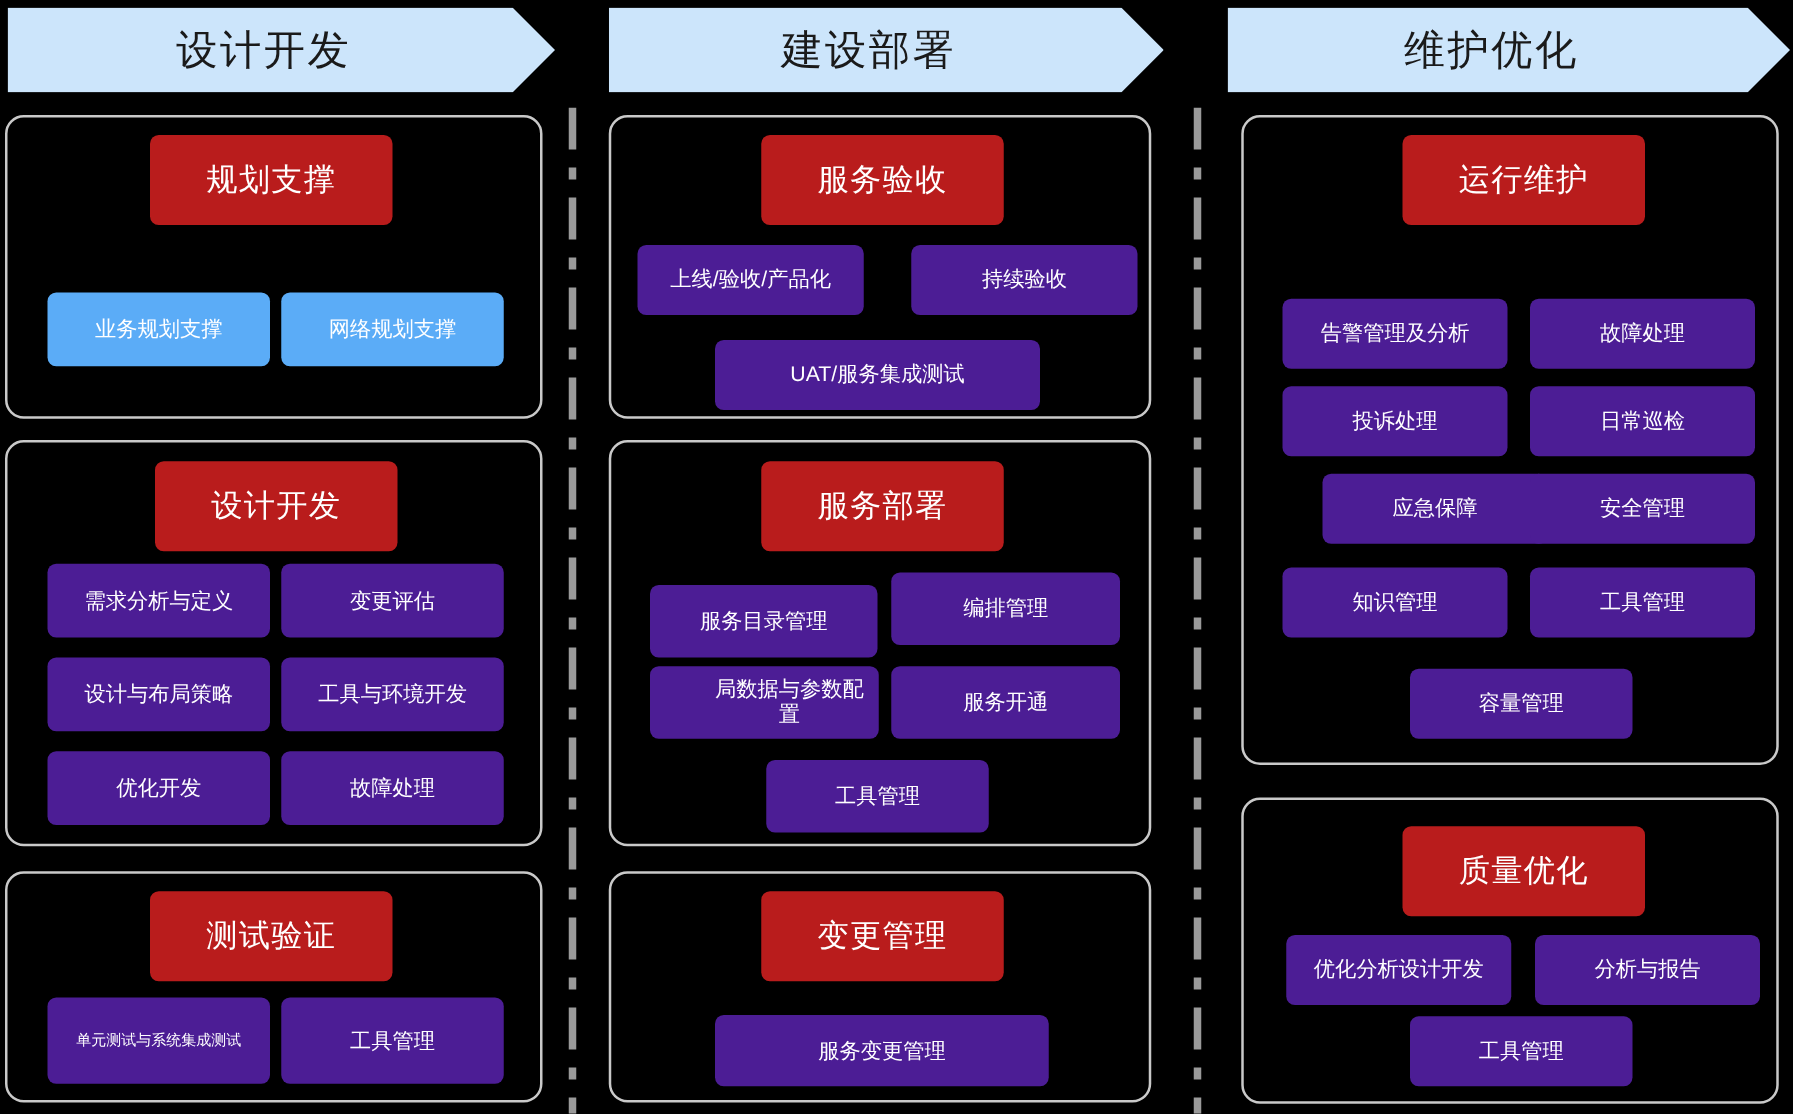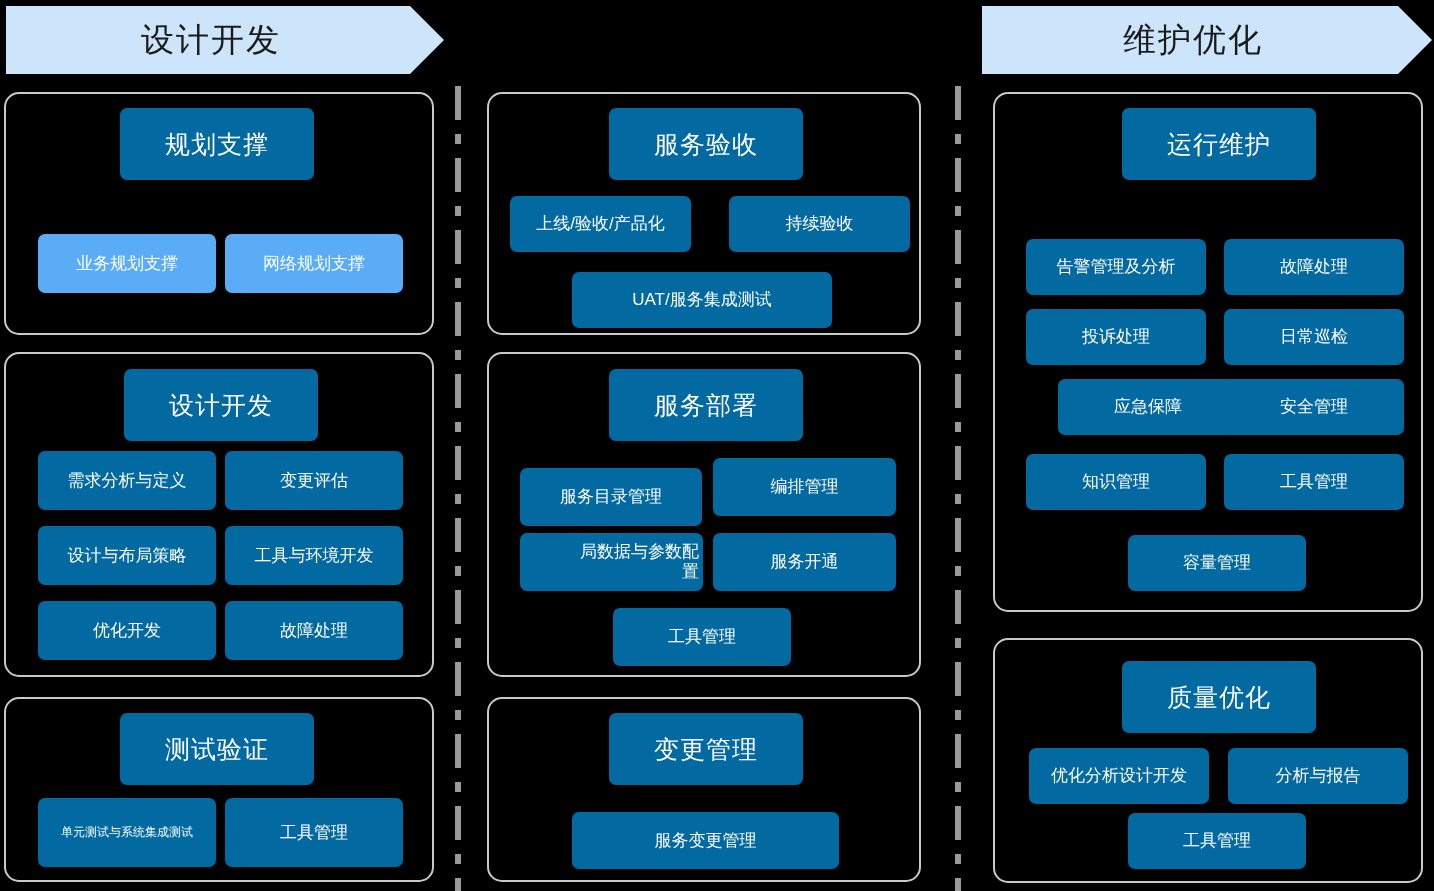--- a/index.html
+++ b/index.html
@@ -32,32 +32,35 @@
     position:absolute;border:2px solid #C9C9C9;border-radius:15px;
     background:#000;box-sizing:border-box;
   }
 
   
   .box{
     position:absolute;box-sizing:border-box;border-radius:7px;
     display:flex;align-items:center;justify-content:center;text-align:center;
     color:#FFFFFF;line-height:1.15;padding:2px 4px;
   }
-  .box.head{background:#0369a1;font-size:25px;letter-spacing:1px;}
-  .box.leaf{background:#0369a1;font-size:17px;text-align:right;}
+  .box.head{background:#b91c1c;font-size:25px;letter-spacing:1px;}
+  .box.leaf{background:#4c1d95;font-size:17px;}
   .box.leaf-lt{background:#5BACF7;font-size:17px;}
   .box.leaf.sm{font-size:12px;}
 </style>
 </head>
 <body>
 
 <div id="stage">
 
   <div class="phase-head arrow" style="left:6px;top:6px;width:438px;">
     <span class="ptxt">设计开发</span>
+  </div>
+  <div class="phase-head arrow" style="left:487px;top:6px;width:444px;">
+    <span class="ptxt">建设部署</span>
   </div>
   <div class="phase-head arrow" style="left:982px;top:6px;width:450px;">
     <span class="ptxt">维护优化</span>
   </div>
 
   <div class="divider" style="left:455px;top:86px;height:805px;"></div>
   <div class="divider" style="left:955px;top:86px;height:805px;"></div>
 
   <div class="panel" style="left:4px;top:92px;width:430px;height:243px;"></div>
   <div class="box head" style="left:120px;top:108px;width:194px;height:72px;">规划支撑</div>

